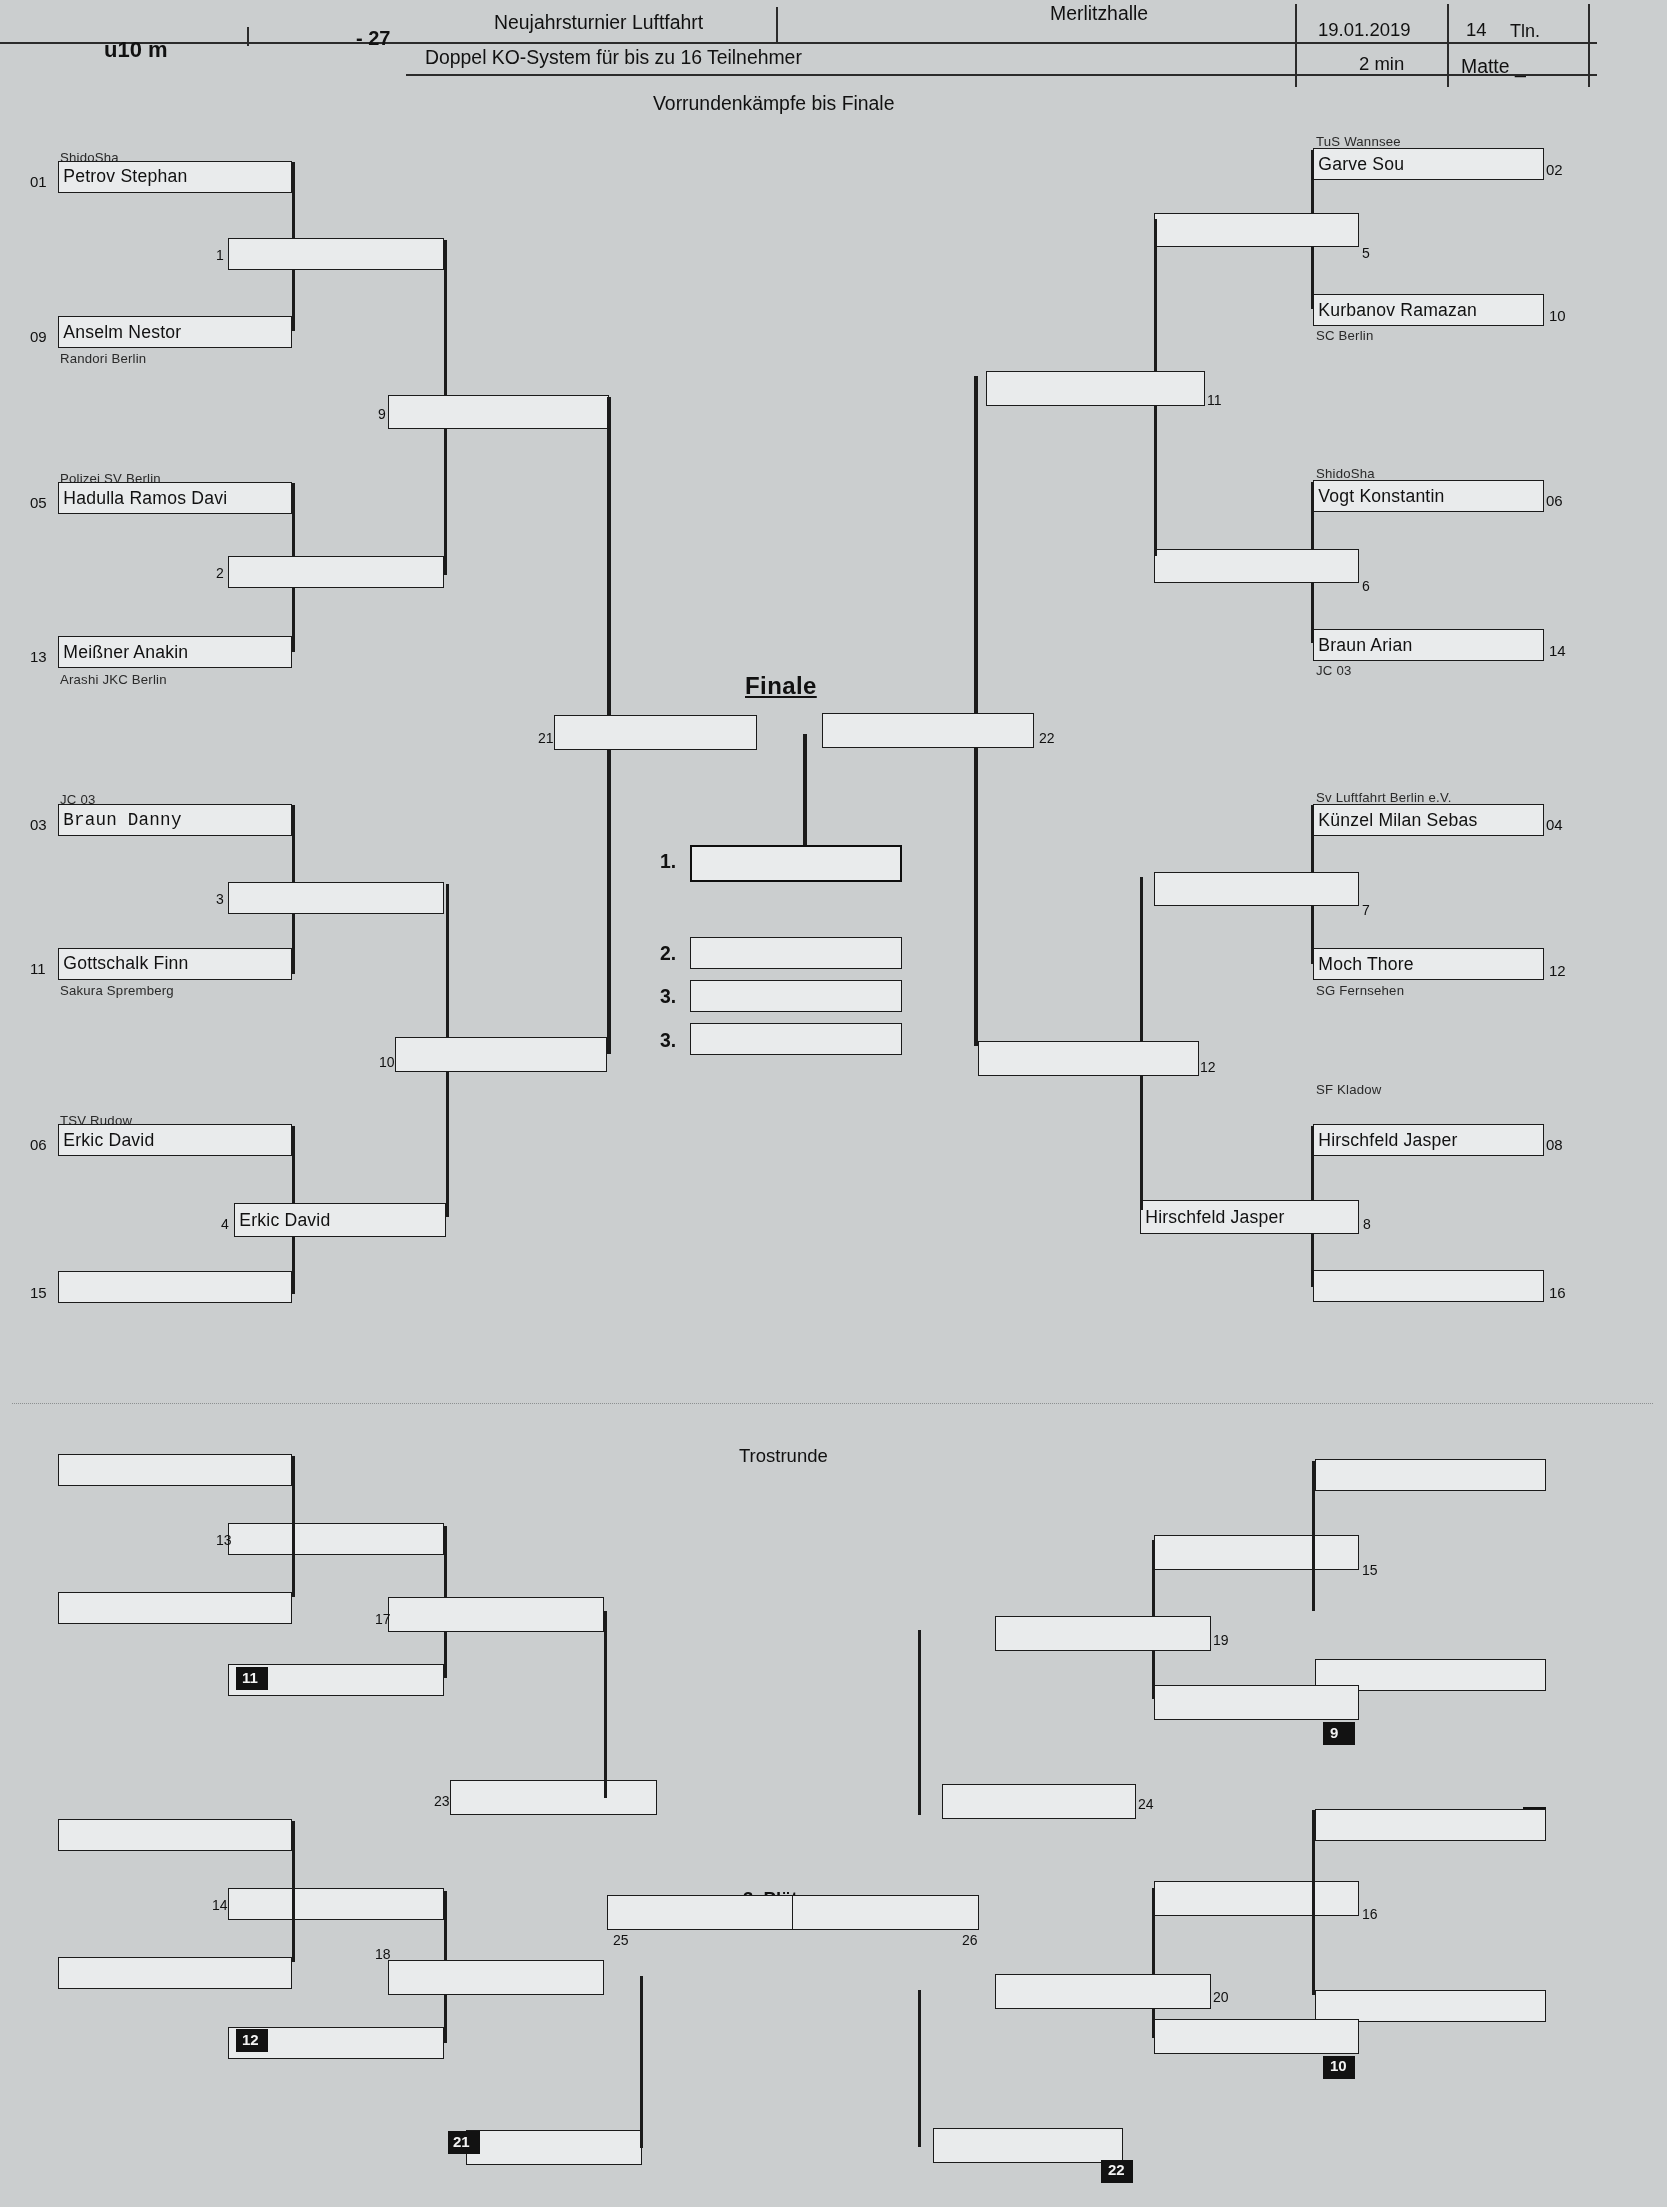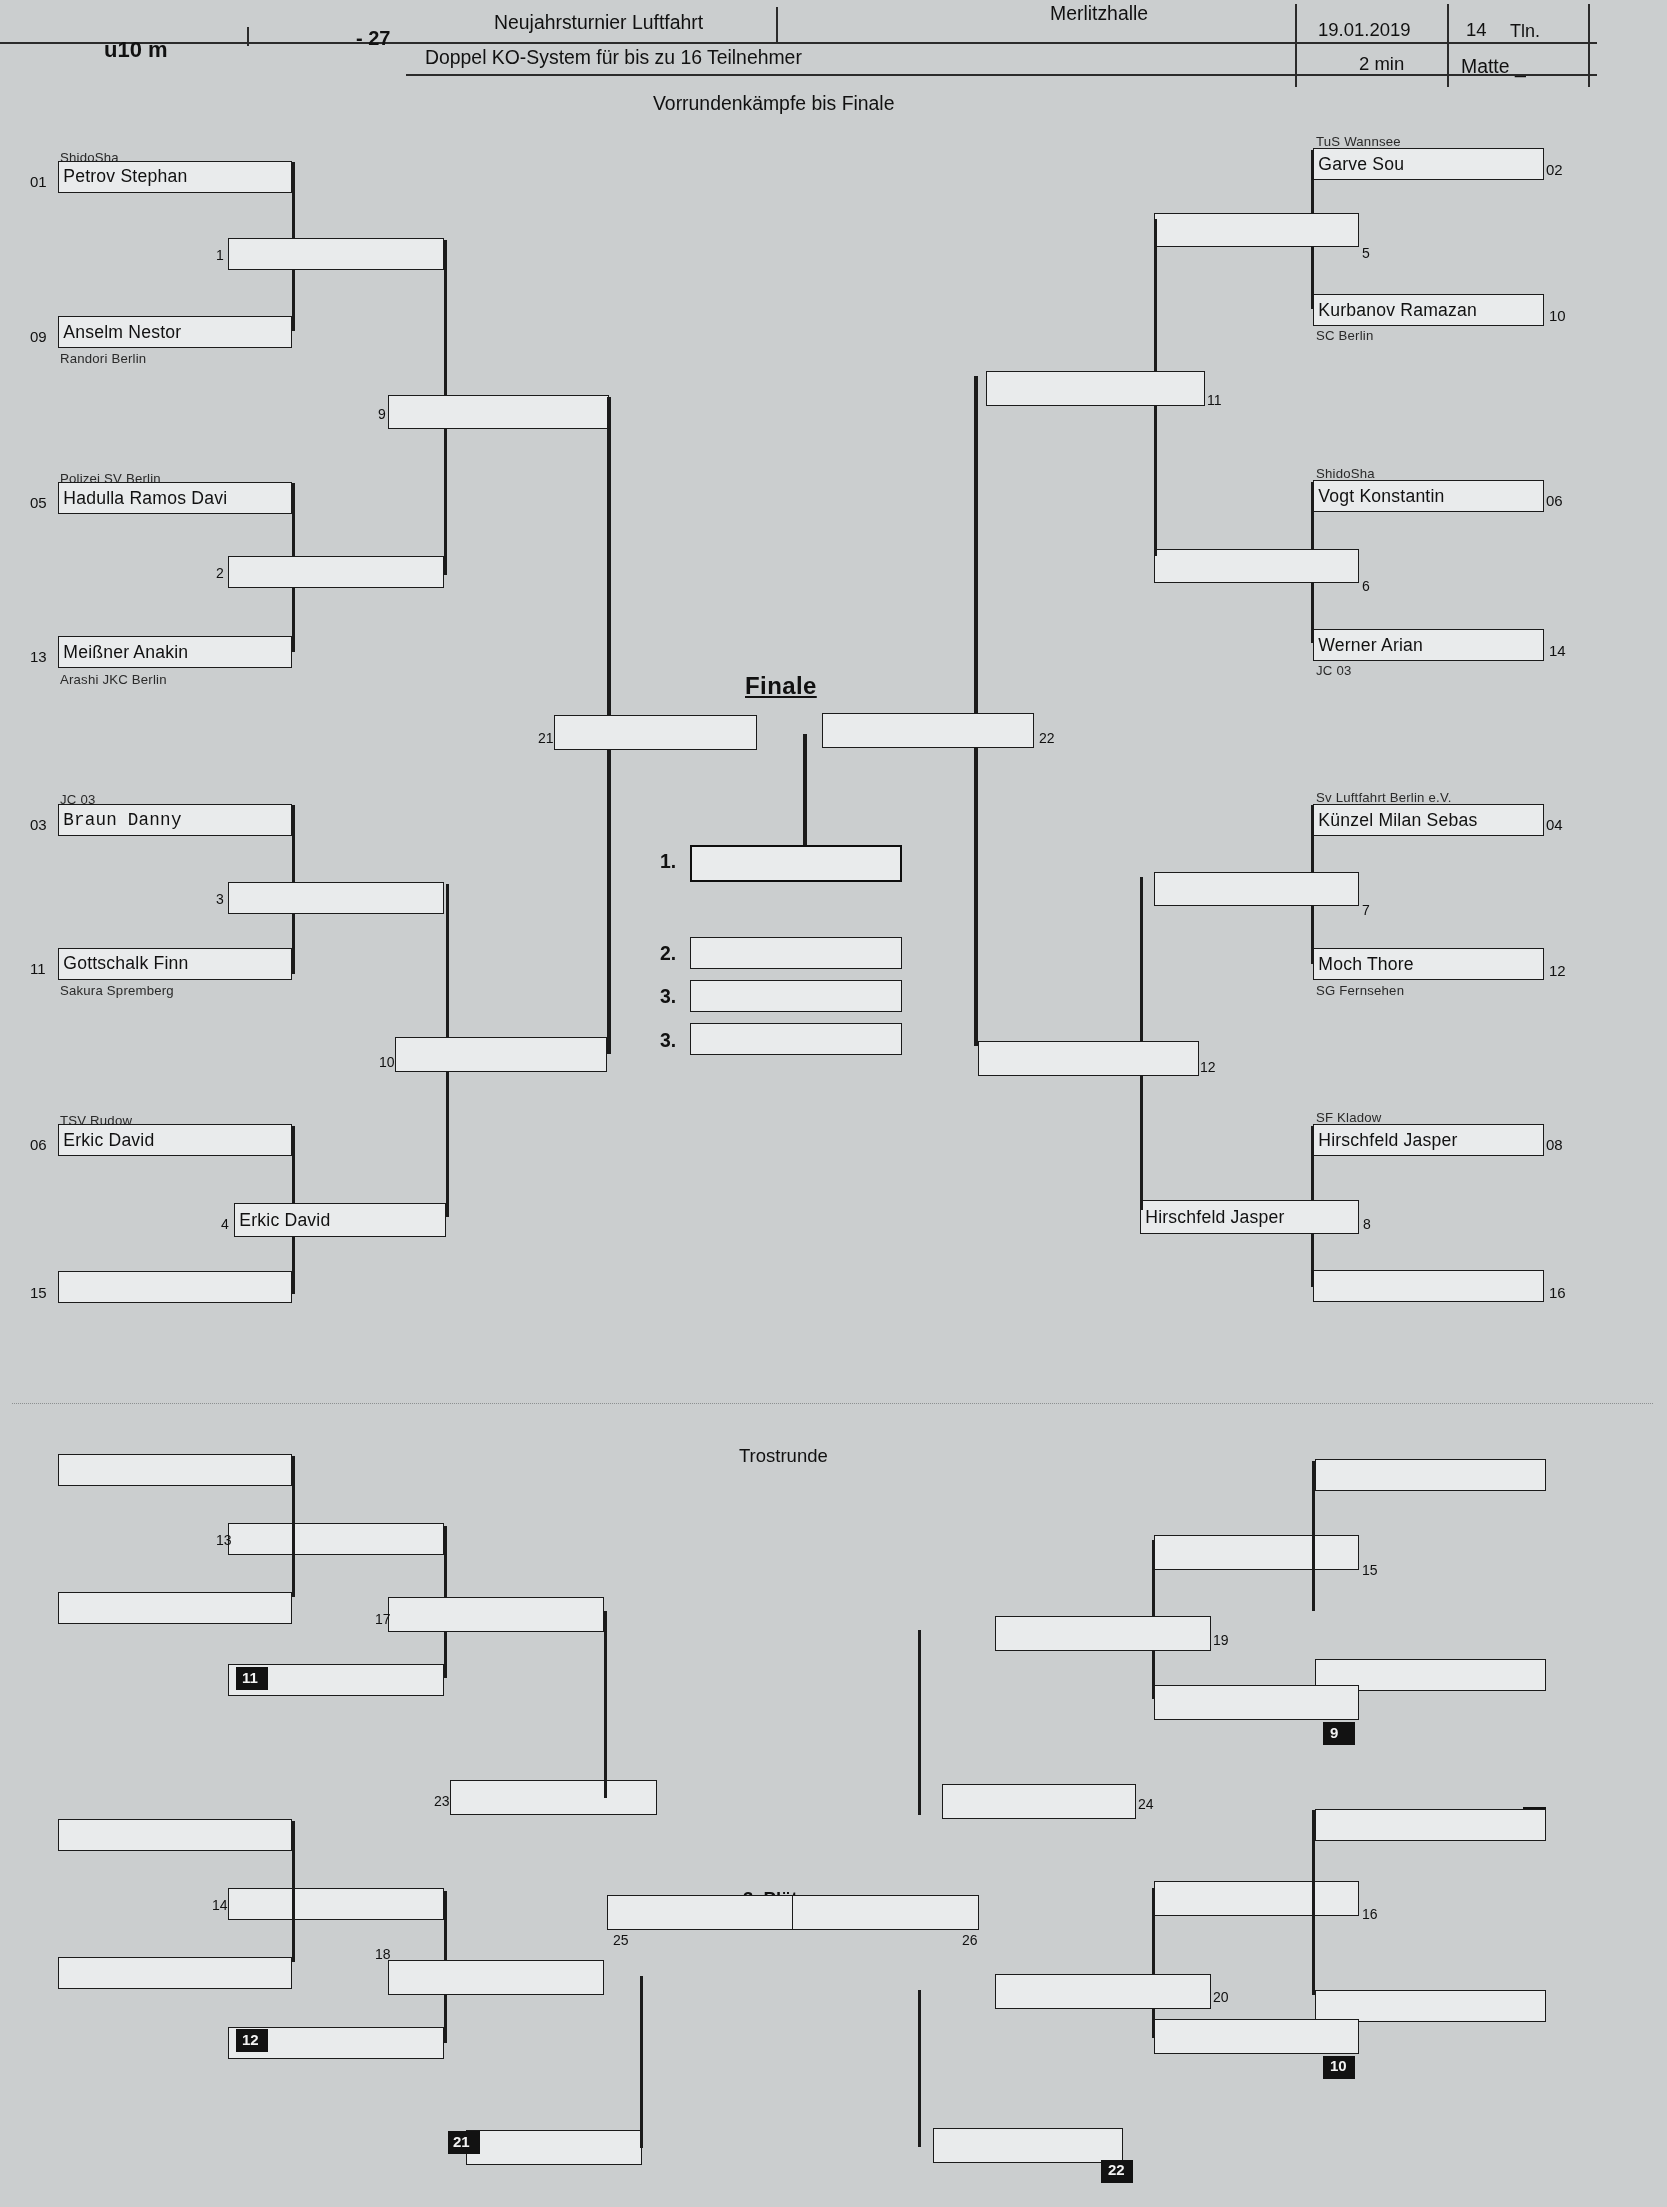--- a/index.html
+++ b/index.html
@@ -218,21 +218,21 @@
   <div class="box" style="left:1154px; top:213px; width:205px; height:34px;"></div>
   <div class="name" style="left:1154px; top:215px; width:205px;"></div>
   <div class="lnum" style="left:1362px; top:245px;">5</div>
 
   <div class="club" style="left:1316px; top:466px;">ShidoSha</div>
   <div class="num" style="left:1546px; top:492px;">06</div>
   <div class="box" style="left:1313px; top:480px; width:231px; height:32px;"></div>
   <div class="name" style="left:1313px; top:481px; width:231px;">Vogt Konstantin</div>
 
   <div class="box" style="left:1313px; top:629px; width:231px; height:32px;"></div>
-  <div class="name" style="left:1313px; top:630px; width:231px;">Werner Arian</div>
+  <div class="name" style="left:1313px; top:630px; width:231px;">Braun Arian</div>
   <div class="num" style="left:1549px; top:642px;">14</div>
   <div class="club" style="left:1316px; top:663px;">JC 03</div>
 
   <div class="line-v" style="left:1311px; top:482px; width:2.6px; height:161px;"></div>
   <div class="box" style="left:1154px; top:549px; width:205px; height:34px;"></div>
   <div class="name" style="left:1154px; top:551px; width:205px;"></div>
   <div class="lnum" style="left:1362px; top:578px;">6</div>
 
   <div class="line-v" style="left:1154px; top:219px; width:2.6px; height:337px;"></div>
   <div class="box" style="left:986px; top:371px; width:219px; height:35px;"></div>
@@ -247,21 +247,21 @@
   <div class="box" style="left:1313px; top:948px; width:231px; height:32px;"></div>
   <div class="name" style="left:1313px; top:949px; width:231px;">Moch Thore</div>
   <div class="num" style="left:1549px; top:962px;">12</div>
   <div class="club" style="left:1316px; top:983px;">SG Fernsehen</div>
 
   <div class="line-v" style="left:1311px; top:805px; width:2.6px; height:159px;"></div>
   <div class="box" style="left:1154px; top:872px; width:205px; height:34px;"></div>
   <div class="name" style="left:1154px; top:873px; width:205px;"></div>
   <div class="lnum" style="left:1362px; top:902px;">7</div>
 
-  <div class="club" style="left:1316px; top:1110px;text-align:center;">SF Kladow</div>
+  <div class="club" style="left:1316px; top:1082px;text-align:center;">SF Kladow</div>
   <div class="num" style="left:1546px; top:1136px;">08</div>
   <div class="box" style="left:1313px; top:1124px; width:231px; height:32px;"></div>
   <div class="name" style="left:1313px; top:1125px; width:231px;">Hirschfeld    Jasper</div>
 
   <div class="box" style="left:1313px; top:1270px; width:231px; height:32px;"></div>
   <div class="name" style="left:1313px; top:1271px; width:231px;"></div>
   <div class="num" style="left:1549px; top:1284px;">16</div>
 
   <div class="line-v" style="left:1311px; top:1126px; width:2.6px; height:161px;"></div>
   <div class="box" style="left:1140px; top:1200px; width:219px; height:34px;"></div>

